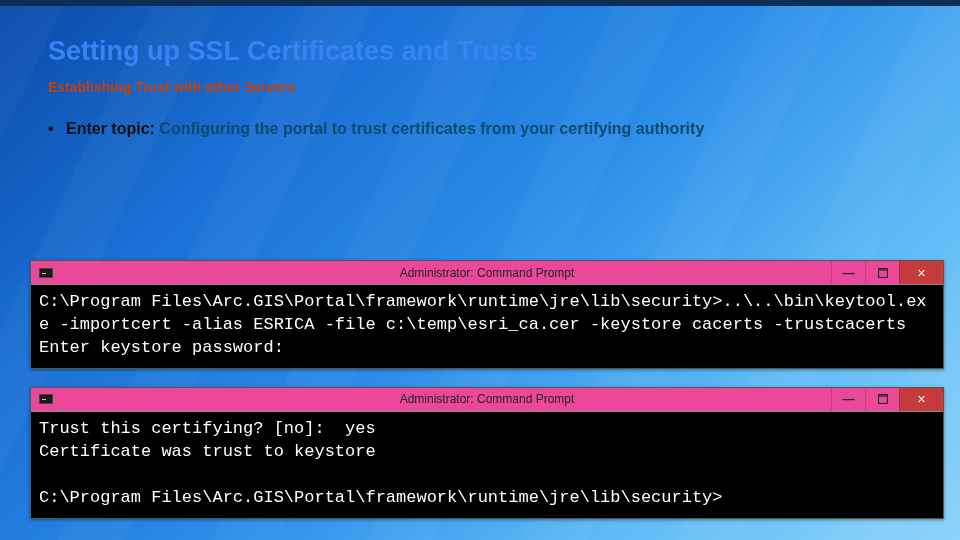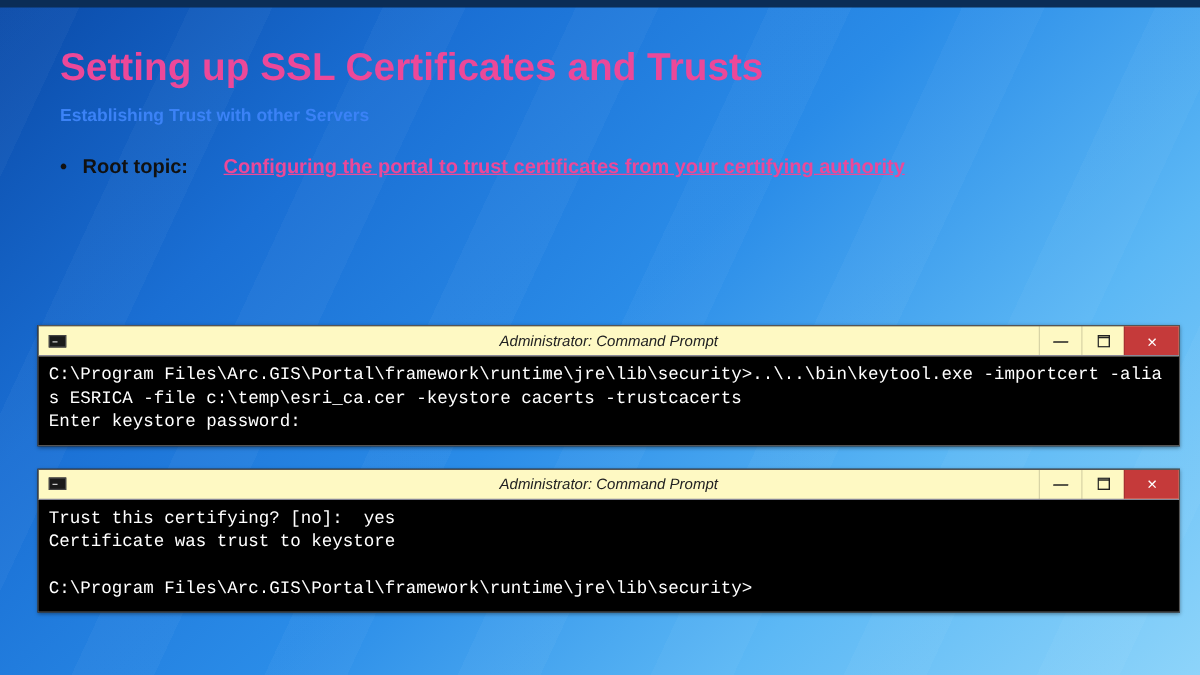--- a/index.html
+++ b/index.html
@@ -22,29 +22,29 @@
     height: 6px;
     background: #0b2d56;
   }
   .slide {
     position: absolute;
     left: 48px;
     right: 30px;
     top: 36px;
   }
   .title {
-    font-size: 31px;
+    font-size: 27px;
     font-weight: 700;
-    color: #ec4899;
+    color: #3b82f6;
   }
   .subtitle {
     margin-top: 12px;
     font-size: 14px;
     font-weight: 700;
-    color: #3b82f6;
+    color: #c2410c;
   }
   .bullets {
     margin-top: 22px;
     list-style: none;
   }
   .bullets li {
     position: relative;
     padding-left: 18px;
     font-size: 16px;
     font-weight: 700;
@@ -56,49 +56,46 @@
     content: "•";
     position: absolute;
     left: 0;
     top: 0;
     color: #111;
     font-size: 16px;
     line-height: 1.55;
   }
   .help-label {}
   .help-link {
-    text-decoration: underline;
-    color: #ec4899;
+    color: #0c4a6e;
     cursor: pointer;
-    margin-left: 24px;
   }
 
   .console-area {
     position: absolute;
     left: 30px;
     right: 16px;
     top: 260px;
   }
 
   .window {
     border: 1px solid #555;
     margin-bottom: 18px;
     box-shadow: 0 1px 3px rgba(0,0,0,0.4);
     background: #000;
   }
   .titlebar {
-    background: #fef9c3;
+    background: #ec4899;
     height: 24px;
     display: flex;
     align-items: center;
     border-bottom: 1px solid #889;
     font-size: 12px;
     color: #222;
     position: relative;
-    font-style: italic;
   }
   .tb-icon {
     width: 14px; height: 10px;
     background: #1a1a1a;
     margin-left: 8px;
     border: 1px solid #444;
     position: relative;
   }
   .tb-icon::after {
     content: "";
@@ -133,39 +130,39 @@
   .tb-btn.close {
     background: #c53a3a;
     color: #fff;
     width: 44px;
     font-size: 14px;
   }
   .console {
     background: #000;
     color: #fff;
     font-family: "Consolas", "Courier New", monospace;
-    font-size: 14px;
+    font-size: 17px;
     line-height: 1.35;
     padding: 6px 8px 8px 8px;
     white-space: pre-wrap;
     word-break: break-all;
   }
 </style>
 </head>
 <body>
 
 <div class="top-bar"></div>
 
 <div class="slide">
   <div class="title">Setting up SSL Certificates and Trusts</div>
   <div class="subtitle">Establishing Trust with other Servers</div>
 
   <ul class="bullets">
     <li>
-      <span class="help-label">Root topic: </span><span class="help-link">Configuring the portal to trust certificates from your certifying authority</span>
+      <span class="help-label">Enter topic: </span><span class="help-link">Configuring the portal to trust certificates from your certifying authority</span>
     </li>
   </ul>
 </div>
 
 <div class="console-area">
 
   <div class="window">
     <div class="titlebar">
       <div class="tb-icon"></div>
       <div class="tb-title">Administrator: Command Prompt</div>

